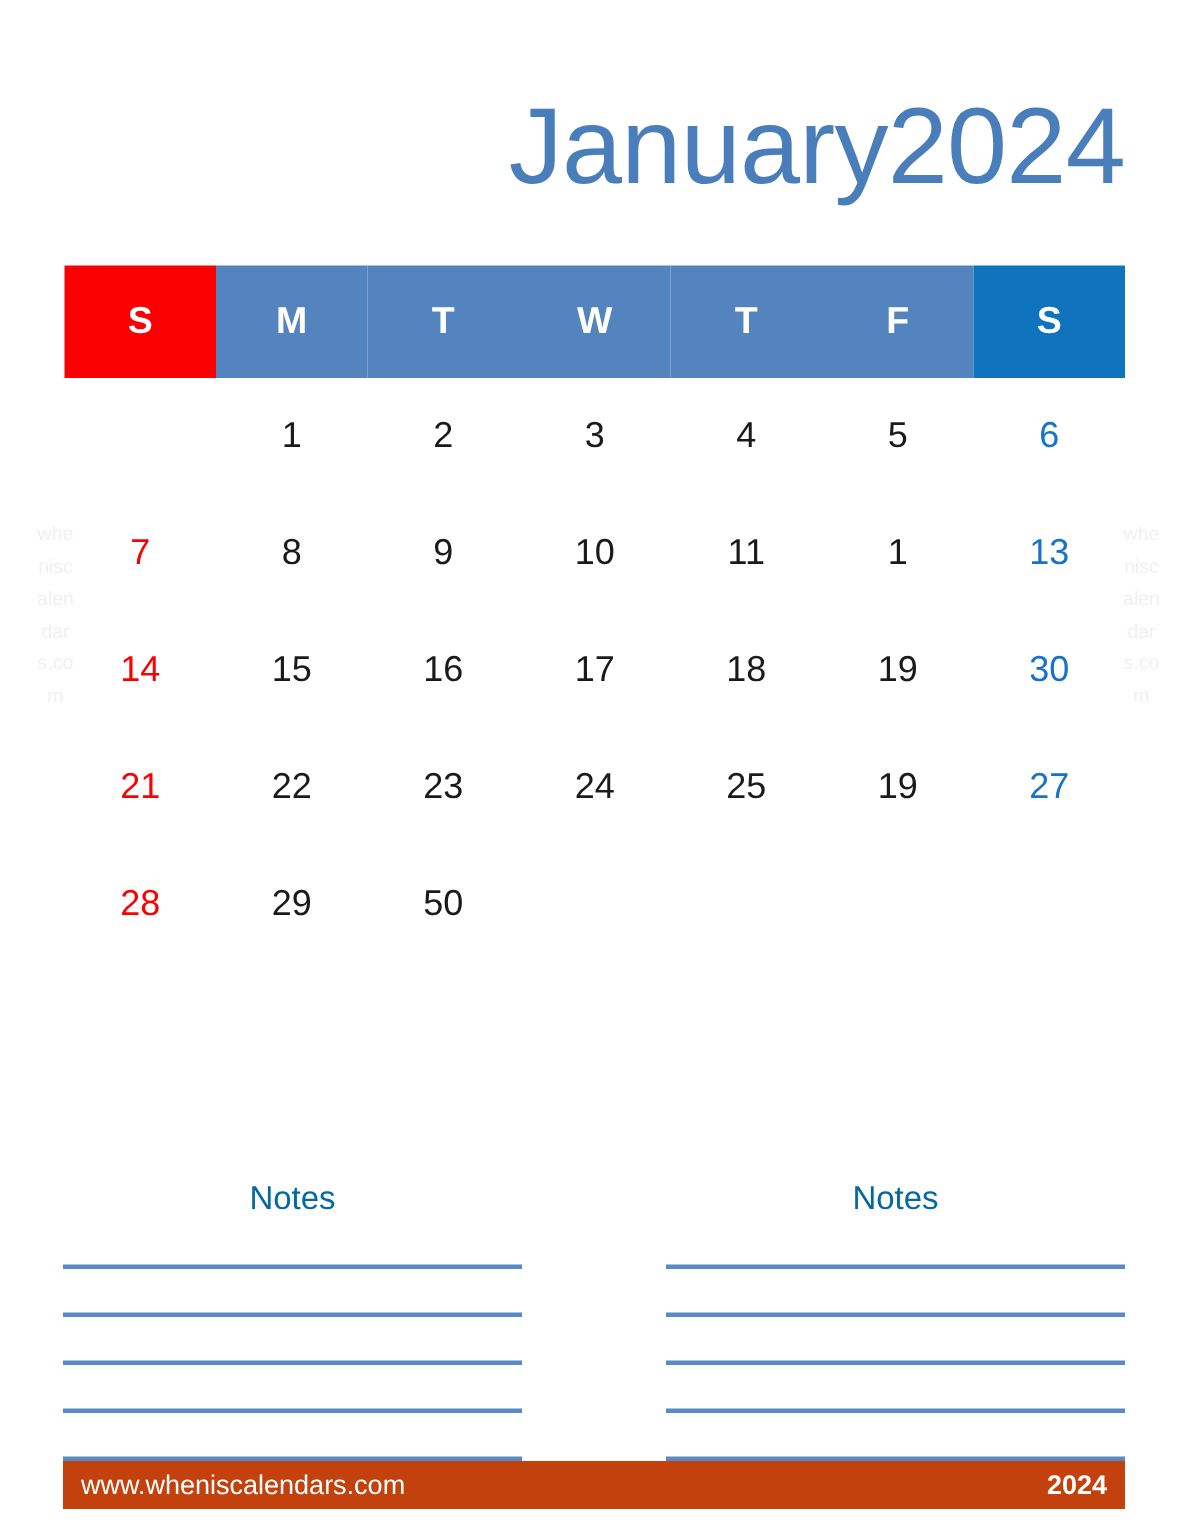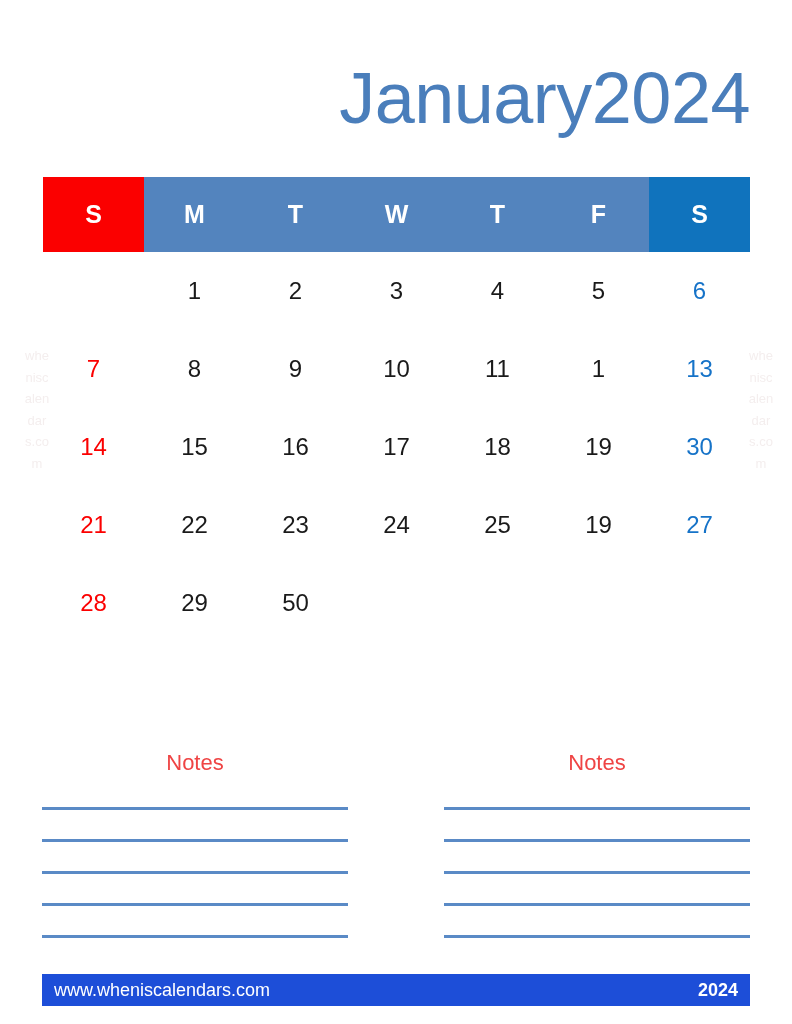--- a/index.html
+++ b/index.html
@@ -96,39 +96,40 @@
   
   .notes {
     position: absolute;
     top: 752px;
     width: 306px;
   }
   .notes.left  { left: 42px; }
   .notes.right { left: 444px; }
   .notes-title {
     text-align: center;
-    color: #ef4444;
+    color: #0369a1;
     font-size: 22px;
     line-height: 1;
     margin-bottom: 33px;
+    margin-top: 36px;
   }
   .note-line {
     height: 3px;
     background: #5a8ac6;
     margin-bottom: 29px;
   }
 
   
   .footer {
     position: absolute;
     left: 42px;
     top: 974px;
     width: 708px;
     height: 32px;
-    background: #1d4ed8;
+    background: #c2410c;
     display: flex;
     align-items: center;
     justify-content: space-between;
     padding: 0 12px;
     box-sizing: border-box;
   }
   .footer-url {
     color: #ffffff;
     font-size: 18px;
     line-height: 1;

